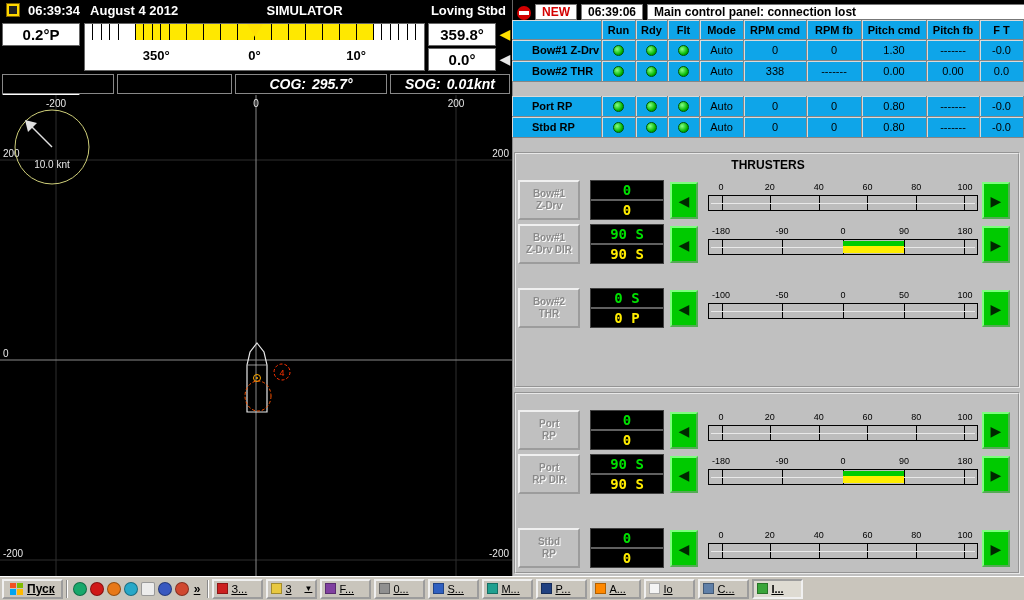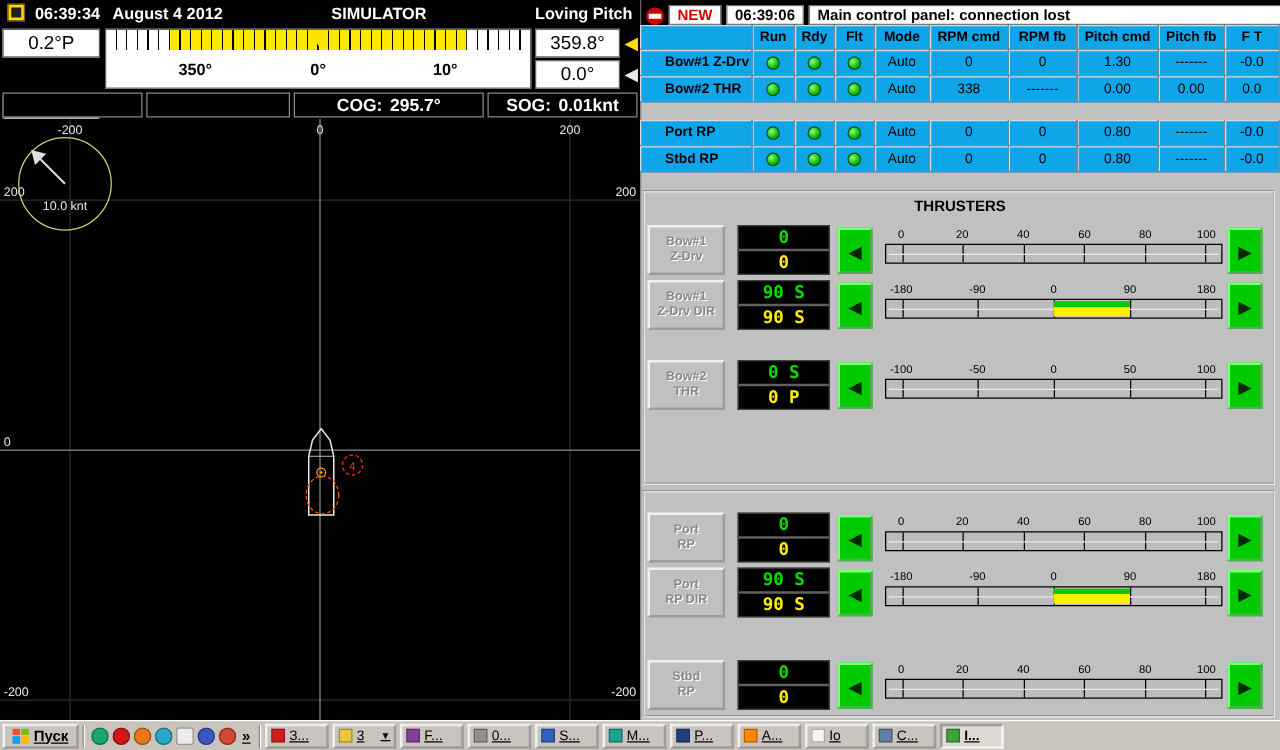--- a/index.html
+++ b/index.html
@@ -18,42 +18,42 @@
     display:flex; align-items:flex-end; gap:4px; padding:0 4px; border-left:1px solid #666; }
   .stop-icon { width:14px; height:14px; border-radius:50%; background:#d40000; position:relative; flex:none; }
   .stop-icon::after { content:""; position:absolute; left:2px; top:5px; width:10px; height:4px; background:#fff; }
   .tb-box { background:#fff; color:#000; font-weight:bold; font-size:12px; height:16px;
     display:flex; align-items:center; padding:0 6px; border:1px solid #777; white-space:nowrap; }
   .tb-box.new { color:#d40000; }
   .tb-box.msg { flex:1; }
 
   
   .left-base { position:absolute; left:0; top:20px; width:512px; height:556px; background:#000; }
-  .wbox { position:absolute; background:#fff; color:#000; font-weight:normal;
+  .wbox { position:absolute; background:#fff; color:#000; font-weight:bold;
     display:flex; align-items:center; justify-content:center; border:1px solid #666; font-size:15px; }
   .rot1 { left:2px; top:23px; width:78px; height:23px; }
   .rot2 { left:2px; top:48px; width:78px; height:23px;margin-top:29px; }
   .hdg1 { left:428px; top:23px; width:68px; height:23px; }
   .hdg2 { left:428px; top:48px; width:68px; height:23px; }
   .hdg-arrow { position:absolute; left:498px; width:14px; font-size:14px; line-height:23px; text-align:center; }
   .hdg-arrow.a1 { top:23px; color:#ffe000; }
   .hdg-arrow.a2 { top:48px; color:#e8e8e8; }
 
   .tape { position:absolute; left:84px; top:23px; width:341px; height:48px; background:#fff; border:1px solid #666; }
   .tape-ticks { position:absolute; left:0; top:0; right:0; height:16px;
     background:repeating-linear-gradient(90deg, transparent 0, transparent 7.5px, #000 7.5px, #000 8.5px); }
   .tape-band { position:absolute; left:15%; top:0; width:70%; height:16px; background:#ffe800;
     background-image:repeating-linear-gradient(90deg, transparent 0, transparent 7.5px, #000 7.5px, #000 8.5px); }
   .tape-label { position:absolute; top:24px; transform:translateX(-50%); font-weight:bold; font-size:13px; color:#000; }
   .tl0 { left:21%; } .tl1 { left:50%; } .tl2 { left:80%; }
   .tape-pointer { position:absolute; left:50%; top:0; transform:translateX(-50%); width:0; height:0;
     border-left:8px solid transparent; border-right:8px solid transparent; border-top:13px solid #ffe000; }
 
   .nav-box { position:absolute; top:74px; height:20px; border:1px solid #888; background:#000;
-    color:#fff; font-weight:bold; font-size:14px; display:flex; align-items:center; justify-content:center; gap:6px; }
+    color:#fff; font-weight:bold; font-size:14px; display:flex; align-items:center; justify-content:center; gap:6px;font-style:italic; }
   .nb1 { left:2px;  width:112px; }
   .nb2 { left:117px; width:115px; }
   .nb3 { left:235px; width:152px; }
   .nb4 { left:390px; width:120px; }
 
   .radar { position:absolute; left:0; top:95px; width:512px; height:481px; background:#000; }
   .rlab { fill:#e8e8e8; font-size:10px; font-family:"Liberation Sans",sans-serif; }
 
   
   .right-base { position:absolute; left:512px; top:20px; width:512px; height:556px; background:#c0c0c0; border-left:1px solid #888; }
@@ -136,21 +136,21 @@
 </head>
 <body>
 
 <div class="screen">
 
   <div class="topbar-left">
     <span class="app-icon"></span>
     <span class="tbl-time">06:39:34</span>
     <span>August 4 2012</span>
     <span class="tbl-mode">SIMULATOR</span>
-    <span>Loving Pitch</span>
+    <span>Loving Stbd</span>
   </div>
 
   <div class="topbar-right">
     <span class="stop-icon"></span>
     <span class="tb-box new">NEW</span>
     <span class="tb-box">06:39:06</span>
     <span class="tb-box msg">Main control panel: connection lost</span>
   </div>
 
   <div class="left-base"></div>

